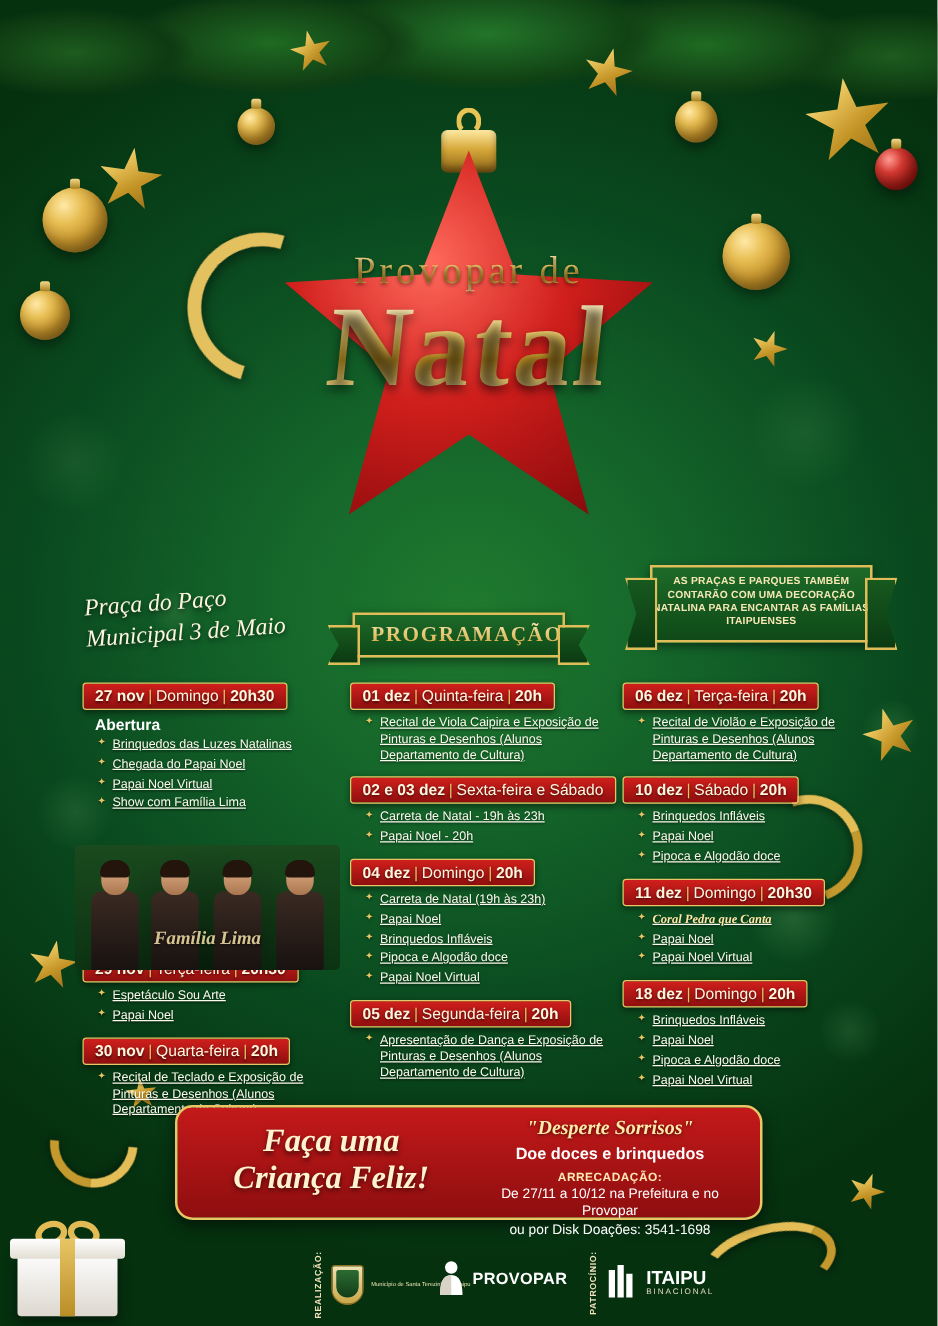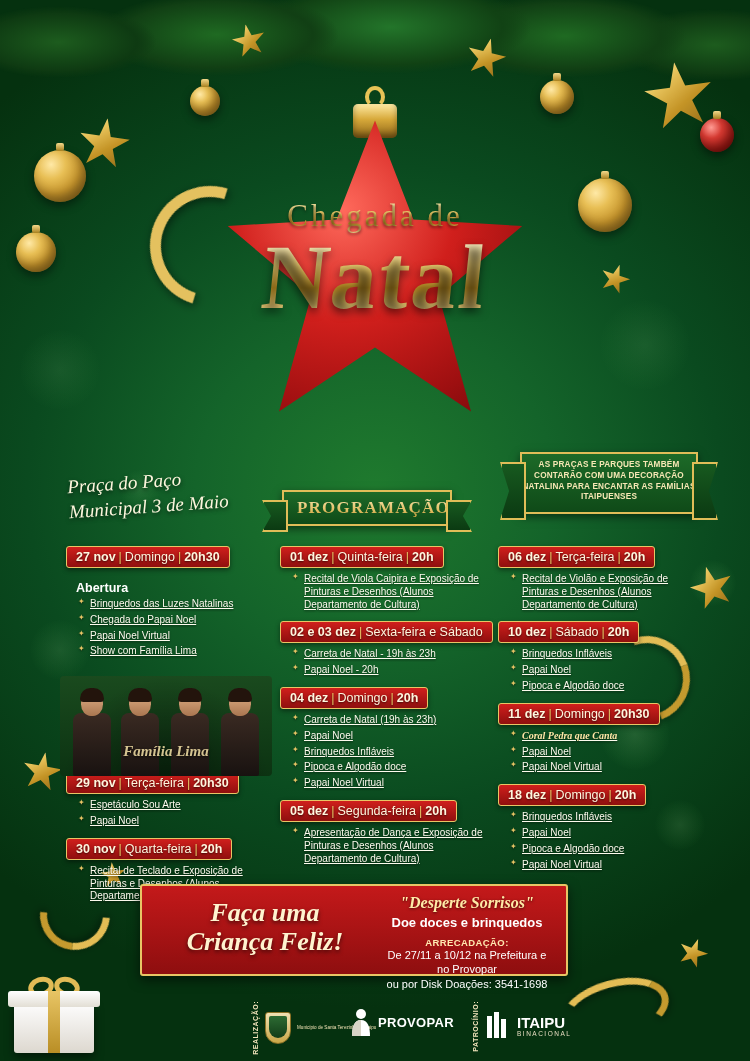--- a/index.html
+++ b/index.html
@@ -122,21 +122,21 @@
     display:inline-block; background: linear-gradient(180deg,#d01f1c,#8f0f0e);
     border:1.5px solid #e8c565; border-radius:3px;
     padding: 3px 9px; margin-bottom: 5px;
     font-size: 12.5px; font-weight: bold; color:#fff6de;
     text-shadow: 0 1px 2px rgba(0,0,0,.6);
     box-shadow: 0 2px 5px rgba(0,0,0,.45);
     white-space: nowrap;
   }
   .dayhdr .sep { color:#e8c565; margin:0 3px; font-weight: normal; }
   .dayhdr .wd { font-weight: normal; }
-  .subtitle { font-size: 12.5px; font-weight:bold; color:#fff; margin: 8px 0 3px 10px; }
+  .subtitle { font-size: 12.5px; font-weight:bold; color:#fff; margin: 0 0 3px 10px; }
   ul.items { list-style:none; margin:0 0 10px 12px; }
   ul.items li {
     position: relative; padding-left: 12px; margin-bottom: 3px;
     font-size: 10px; line-height: 1.28; color: #fdfbee; text-shadow: 0 1px 2px rgba(0,0,0,.55); text-decoration: underline;
   }
   ul.items li::before {
     content:"✦"; position:absolute; left:0; top:-1px; color:#e8c565; font-size:8px;
   }
   .script { font-family: "Liberation Serif", serif; font-style: italic; font-weight: bold; color:#ffe9a8; }
   .col { position:absolute; }
@@ -159,23 +159,23 @@
     border-radius:12px 12px 4px 4px; background:#23140c; }
   .member .body { position:absolute; left:50%; margin-left:-19px; top:23px; width:38px; height:63px;
     border-radius:8px 8px 2px 2px; background: linear-gradient(180deg,#3a2a22,#181210); }
   #band .logo-band {
     position:absolute; left:0; right:0; bottom:16px; text-align:center;
     font-family:"Liberation Serif", serif; font-style:italic; font-weight:bold; font-size:15px;
     color: rgba(255,235,175,.82); text-shadow:0 1px 3px rgba(0,0,0,.8);
   }
   
   #cta {
-    position:absolute; left: 140px; top: 884px; width: 428px; height: 92px;
+    position:absolute; left: 140px; top: 884px; width: 470px; height: 92px;
     background: linear-gradient(180deg,#c4191a 0%, #8e0e0f 100%);
-    border: 2px solid #e8c565; border-radius: 3px;
+    border: 2px solid #e8c565; border-radius: 14px;
     box-shadow: 0 4px 12px rgba(0,0,0,.55);
   }
   #cta .left {
     position:absolute; left: 18px; top: 12px; width: 210px; text-align:center;
     font-family:"Liberation Serif", serif; font-style:italic; font-weight:bold;
     font-size: 26px; line-height: 1.12; color:#fff3cf;
     text-shadow: 0 2px 4px rgba(0,0,0,.6);
   }
   #cta .right { position:absolute; left: 238px; top: 8px; right: 12px; text-align:center; }
   #cta .desperte { font-family:"Liberation Serif", serif; font-style:italic; font-weight:bold;
@@ -246,21 +246,21 @@
   <div class="ribbon-swirl" style="left:604px;top:636px;width:86px;height:86px;transform:rotate(25deg)"></div>
   <div class="ribbon-swirl" style="left:40px;top:880px;width:70px;height:70px;transform:rotate(140deg)"></div>
   <div class="ribbon-swirl" style="left:560px;top:980px;width:110px;height:60px;transform:rotate(-15deg)"></div>
 
   <div id="logo-area">
     <div class="logo-hook"></div>
     <div class="logo-cap"></div>
     <div class="logo-star"></div>
     <div class="logo-swash"></div>
     <div class="logo-text">
-      <div class="logo-encanto">Chegada de</div>
+      <div class="logo-encanto">Provopar de</div>
       <div class="logo-natal">Natal</div>
     </div>
   </div>
 
   <div id="venue">
     <div>Praça do Paço</div>
     <div>Municipal 3 de Maio</div>
   </div>
 
   <div class="banner" id="prog-banner">

